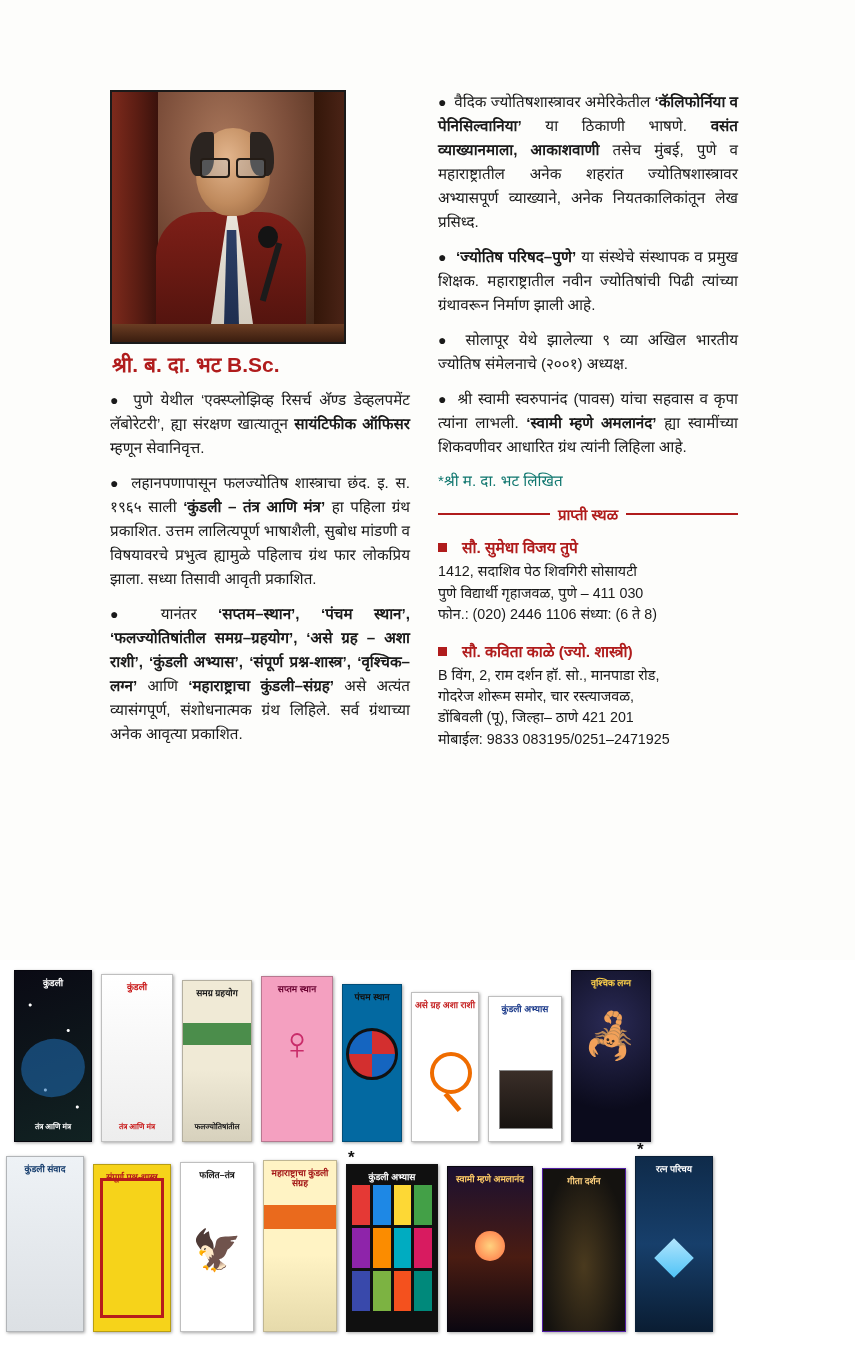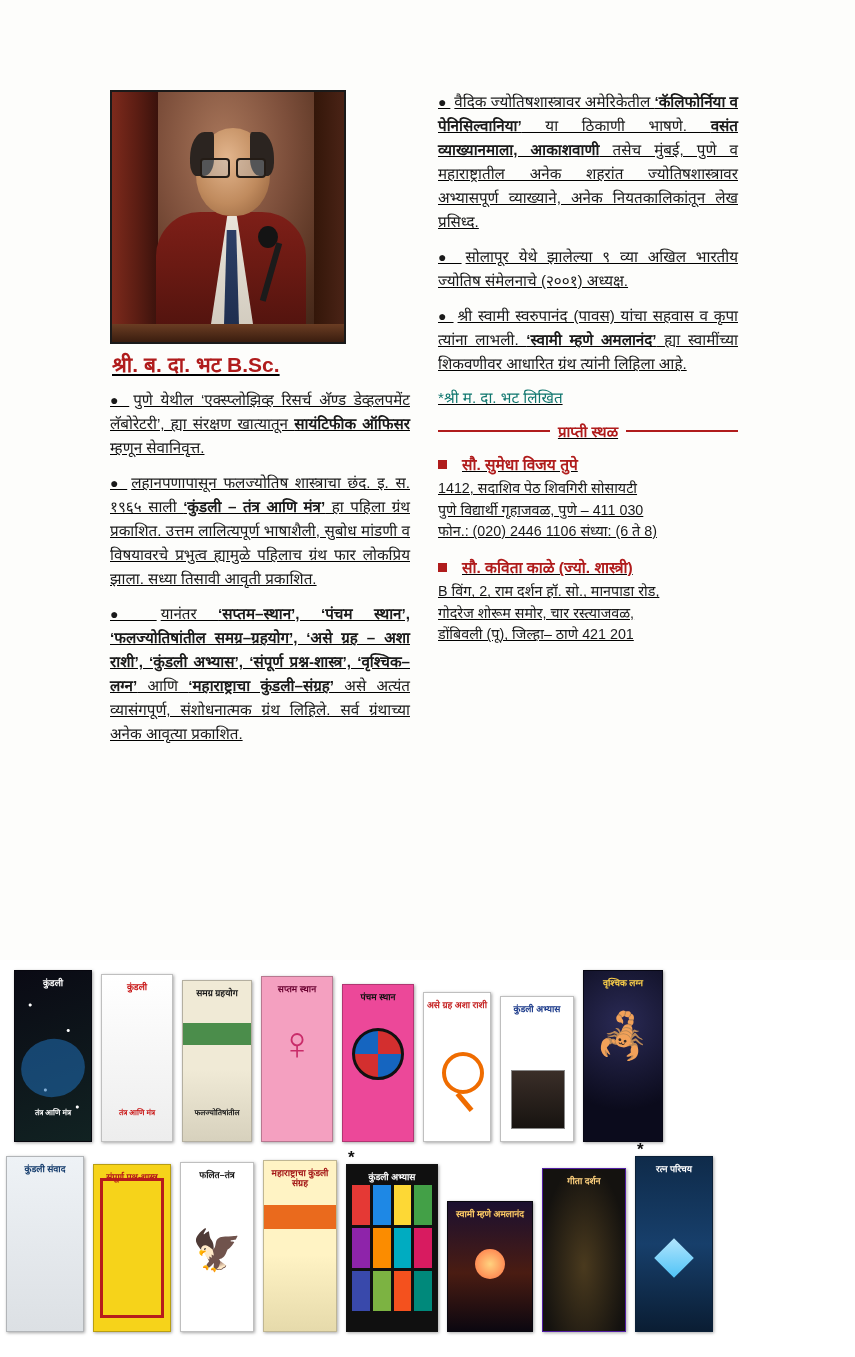--- a/index.html
+++ b/index.html
@@ -28,21 +28,20 @@
     width: 855px;
     height: 960px;
     padding: 90px 50px 0 110px;
     box-sizing: border-box;
     display: flex;
     gap: 28px;
   }
   .col {
     width: 300px;
     box-sizing: border-box;
-    text-decoration: underline;
   }
   .col-left { width: 300px; }
   .col-right { width: 300px; }
 
   
   .portrait-wrap {
     width: 232px;
     margin: 0 0 6px 0;
   }
   .portrait {
@@ -244,21 +243,21 @@
   .bk .bt {
     position: absolute;
     left: 0; right: 0;
     text-align: center;
     font-size: 9px;
     font-weight: bold;
     line-height: 1.1;
     padding: 0 2px;
   }
   .bk .bt.top { top: 8px; }
-  .bk .bt.bot { bottom: 24px; }
+  .bk .bt.bot { bottom: 10px; }
   .star-mark {
     position: absolute;
     font-size: 17px;
     color: #111;
     font-weight: bold;
   }
 </style>
 </head>
 <body>
 
@@ -290,20 +289,21 @@
       <div id="left-paras">
           <p class="para"><span class="bullet">● </span><span>पुणे येथील ‘एक्स्प्लोझिव्ह रिसर्च अ‍ॅण्ड डेव्हलपमेंट लॅबोरेटरी’, ह्या संरक्षण खात्यातून </span><span class="b">सायंटिफीक ऑफिसर</span><span> म्हणून सेवानिवृत्त.</span></p>
           <p class="para"><span class="bullet">● </span><span>लहानपणापासून फलज्योतिष शास्त्राचा छंद. इ. स. १९६५ साली </span><span class="b">‘कुंडली – तंत्र आणि मंत्र’</span><span> हा पहिला ग्रंथ प्रकाशित. उत्तम लालित्यपूर्ण भाषाशैली, सुबोध मांडणी व विषयावरचे प्रभुत्व ह्यामुळे पहिलाच ग्रंथ फार लोकप्रिय झाला. सध्या तिसावी आवृती प्रकाशित.</span></p>
           <p class="para"><span class="bullet">● </span><span>यानंतर </span><span class="b">‘सप्तम–स्थान’, ‘पंचम स्थान’, ‘फलज्योतिषांतील समग्र–ग्रहयोग’, ‘असे ग्रह – अशा राशी’, ‘कुंडली अभ्यास’, ‘संपूर्ण प्रश्न-शास्त्र’, ‘वृश्चिक–लग्न’</span><span> आणि </span><span class="b">‘महाराष्ट्राचा कुंडली–संग्रह’</span><span> असे अत्यंत व्यासंगपूर्ण, संशोधनात्मक ग्रंथ लिहिले. सर्व ग्रंथाच्या अनेक आवृत्या प्रकाशित.</span></p>
         </div>
     </div>
 
     <div class="col col-right">
       <div id="right-paras">
           <p class="para"><span class="bullet">● </span><span>वैदिक ज्योतिषशास्त्रावर अमेरिकेतील </span><span class="b">‘कॅलिफोर्निया व पेनिसिल्वानिया’</span><span> या ठिकाणी भाषणे. </span><span class="b">वसंत व्याख्यानमाला, आकाशवाणी</span><span> तसेच मुंबई, पुणे व महाराष्ट्रातील अनेक शहरांत ज्योतिषशास्त्रावर अभ्यासपूर्ण व्याख्याने, अनेक नियतकालिकांतून लेख प्रसिध्द.</span></p>
+          <p class="para"><span class="bullet">● </span><span class="b">‘ज्योतिष परिषद–पुणे’</span><span> या संस्थेचे संस्थापक व प्रमुख शिक्षक. महाराष्ट्रातील नवीन ज्योतिषांची पिढी त्यांच्या ग्रंथावरून निर्माण झाली आहे.</span></p>
           <p class="para"><span class="bullet">● </span><span>सोलापूर येथे झालेल्या ९ व्या अखिल भारतीय ज्योतिष संमेलनाचे (२००१) अध्यक्ष.</span></p>
           <p class="para"><span class="bullet">● </span><span>श्री स्वामी स्वरुपानंद (पावस) यांचा सहवास व कृपा त्यांना लाभली. </span><span class="b">‘स्वामी म्हणे अमलानंद’</span><span> ह्या स्वामींच्या शिकवणीवर आधारित ग्रंथ त्यांनी लिहिला आहे.</span></p>
         </div>
 
       <div class="star-line">*श्री म. दा. भट लिखित</div>
 
       <div class="divider">
         <span class="line"></span>
         <span class="dtext">प्राप्ती स्थळ</span>
         <span class="line"></span>
@@ -320,20 +320,21 @@
             <div class="addr-line">फोन.: (020) 2446 1106 संध्या: (6 ते 8)</div>
           </div>
           <div class="addr-block">
             <div class="addr-title">
               <span class="sq"></span>
               <span>सौ. कविता काळे (ज्यो. शास्त्री)</span>
             </div>
             <div class="addr-line">B विंग, 2, राम दर्शन हॉ. सो., मानपाडा रोड,</div>
             <div class="addr-line">गोदरेज शोरूम समोर, चार रस्त्याजवळ,</div>
             <div class="addr-line">डोंबिवली (पू), जिल्हा– ठाणे 421 201</div>
+            <div class="addr-line">मोबाईल: 9833 083195/0251–2471925</div>
           </div>
         </div>
     </div>
   </div>
 
   <div class="books">
     <div class="book-row row1" id="book-row-1">
         <div style="position: relative;">
           <div class="bk" style="width: 78px; height: 172px; background: rgb(10, 10, 20); color: rgb(255, 255, 255);">
             <div style="position: absolute; inset: 0px; background: radial-gradient(circle at 20% 20%, rgb(255, 255, 255) 0px, rgb(255, 255, 255) 1px, transparent 2px), radial-gradient(circle at 70% 35%, rgb(255, 255, 255) 0px, rgb(255, 255, 255) 1px, transparent 2px), radial-gradient(circle at 40% 70%, rgb(255, 255, 255) 0px, rgb(255, 255, 255) 1px, transparent 2px), radial-gradient(circle at 82% 80%, rgb(255, 255, 255) 0px, rgb(255, 255, 255) 1px, transparent 2px), linear-gradient(160deg, rgb(10, 10, 20) 0%, rgb(17, 34, 34) 100%);">
@@ -361,21 +362,21 @@
         </div>
         <div style="position: relative;">
           <div class="bk" style="width: 72px; height: 166px; background: rgb(244, 160, 192); color: rgb(106, 0, 48);">
             <div style="position: absolute; inset: 0px;">
               <div style="position: absolute; left: 50%; top: 40%; transform: translate(-50%, -50%); font-size: 46px; color: rgb(194, 24, 91); opacity: 0.85;">♀</div>
             </div>
             <div class="bt top" style="color: rgb(106, 0, 48);">सप्तम स्थान</div>
           </div>
         </div>
         <div style="position: relative;">
-          <div class="bk" style="width: 72px; height: 158px; background: #ec4899; color: rgb(17, 17, 17); padding-left: 12px;">
+          <div class="bk" style="width: 60px; height: 158px; background: #0369a1; color: rgb(17, 17, 17); padding-left: 12px;">
             <div style="position: absolute; inset: 0px;">
               <div style="position: absolute; left: 50%; top: 44%; transform: translate(-50%, -50%); width: 46px; height: 46px; border-radius: 50%; background: conic-gradient(rgb(211, 47, 47) 0deg, rgb(211, 47, 47) 25%, rgb(21, 101, 192) 0deg, rgb(21, 101, 192) 50%, rgb(211, 47, 47) 0deg, rgb(211, 47, 47) 75%, rgb(21, 101, 192) 0deg, rgb(21, 101, 192) 100%); border: 3px solid rgb(17, 17, 17);"></div>
             </div>
             <div class="bt top" style="color: rgb(17, 17, 17);">पंचम स्थान</div>
           </div>
         </div>
         <div style="position: relative;">
           <div class="bk" style="width: 68px; height: 150px; background: rgb(255, 255, 255); color: rgb(198, 40, 40);">
             <div style="position: absolute; inset: 0px;">
               <div style="position: absolute; left: 28%; top: 40%; width: 34px; height: 34px; border-radius: 50%; border: 4px solid rgb(239, 108, 0);"></div>
@@ -448,21 +449,21 @@
                 <div style="background: rgb(57, 73, 171);"></div>
                 <div style="background: rgb(124, 179, 66);"></div>
                 <div style="background: rgb(244, 81, 30);"></div>
                 <div style="background: rgb(0, 137, 123);"></div>
               </div>
             </div>
             <div class="bt top" style="color: rgb(255, 255, 255);">कुंडली अभ्यास</div>
           </div>
         </div>
         <div style="position: relative;">
-          <div class="bk" style="width: 86px; height: 131px; background: rgb(13, 11, 22); color: rgb(255, 204, 102);">
+          <div class="bk" style="width: 86px; height: 166px; background: rgb(13, 11, 22); color: rgb(255, 204, 102);">
             <div style="position: absolute; inset: 0px; background: linear-gradient(rgb(27, 16, 48) 0%, rgb(74, 28, 18) 55%, rgb(11, 7, 16) 100%);">
               <div style="position: absolute; left: 50%; top: 48%; transform: translate(-50%, -50%); width: 30px; height: 30px; border-radius: 50%; background: radial-gradient(circle, rgb(255, 210, 127), rgb(255, 112, 67));"></div>
             </div>
             <div class="bt top" style="color: rgb(255, 204, 102);">स्वामी म्हणे अमलानंद</div>
           </div>
         </div>
         <div style="position: relative;">
           <div class="bk" style="width: 84px; height: 164px; background: #6d28d9; color: rgb(255, 210, 127);">
             <div style="position: absolute; inset: 0px; background: radial-gradient(at 50% 60%, rgb(74, 58, 30) 0%, rgb(20, 18, 15) 75%);"></div>
             <div class="bt top" style="color: rgb(255, 210, 127);">गीता दर्शन</div>

